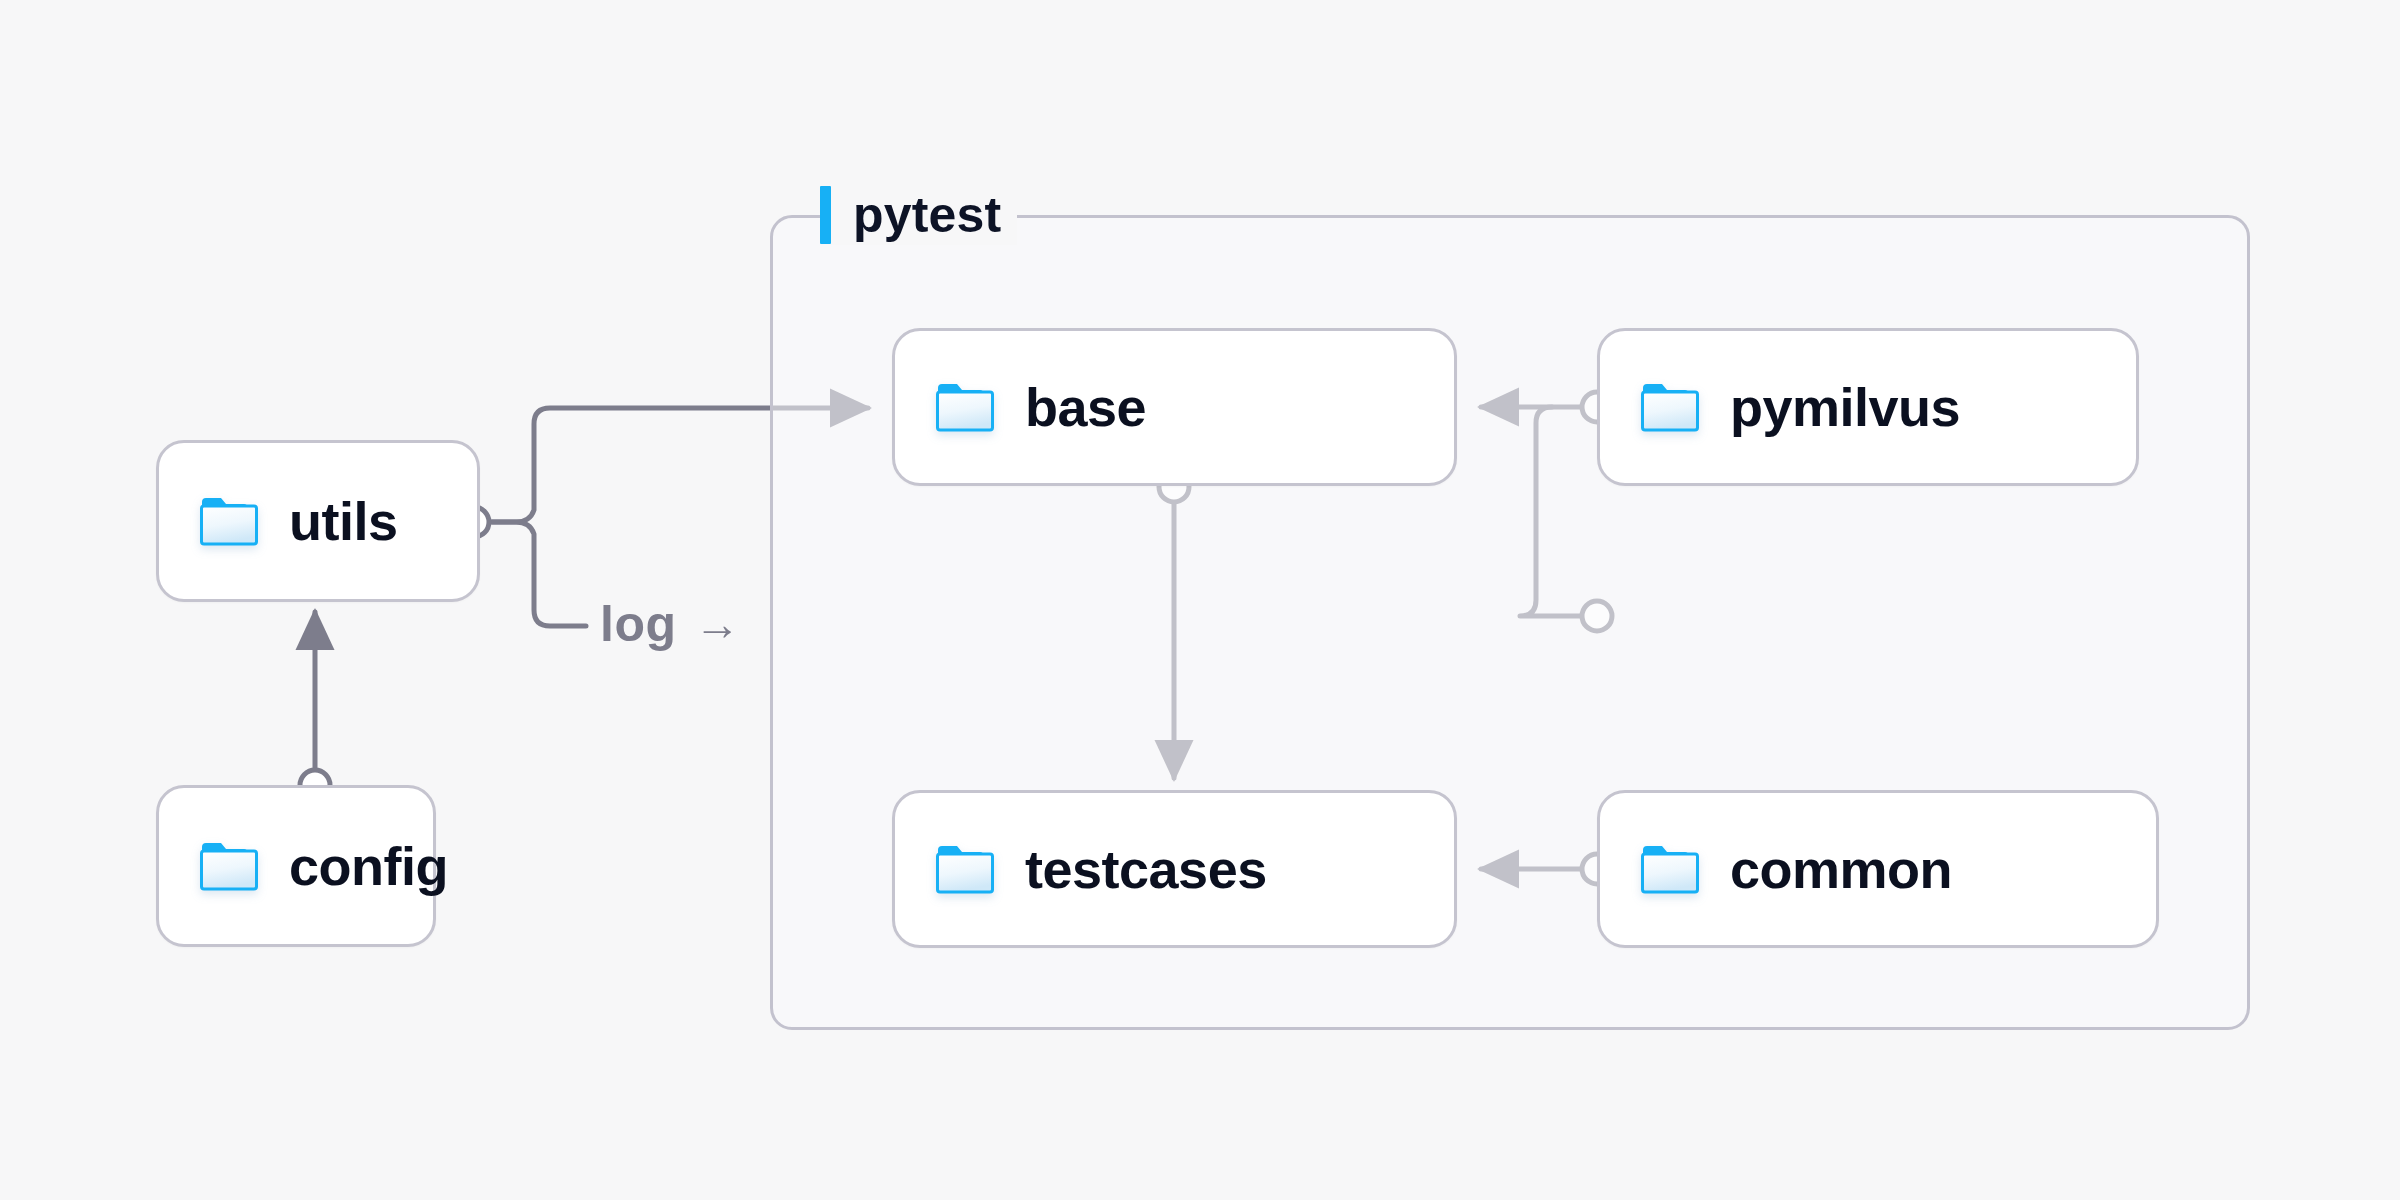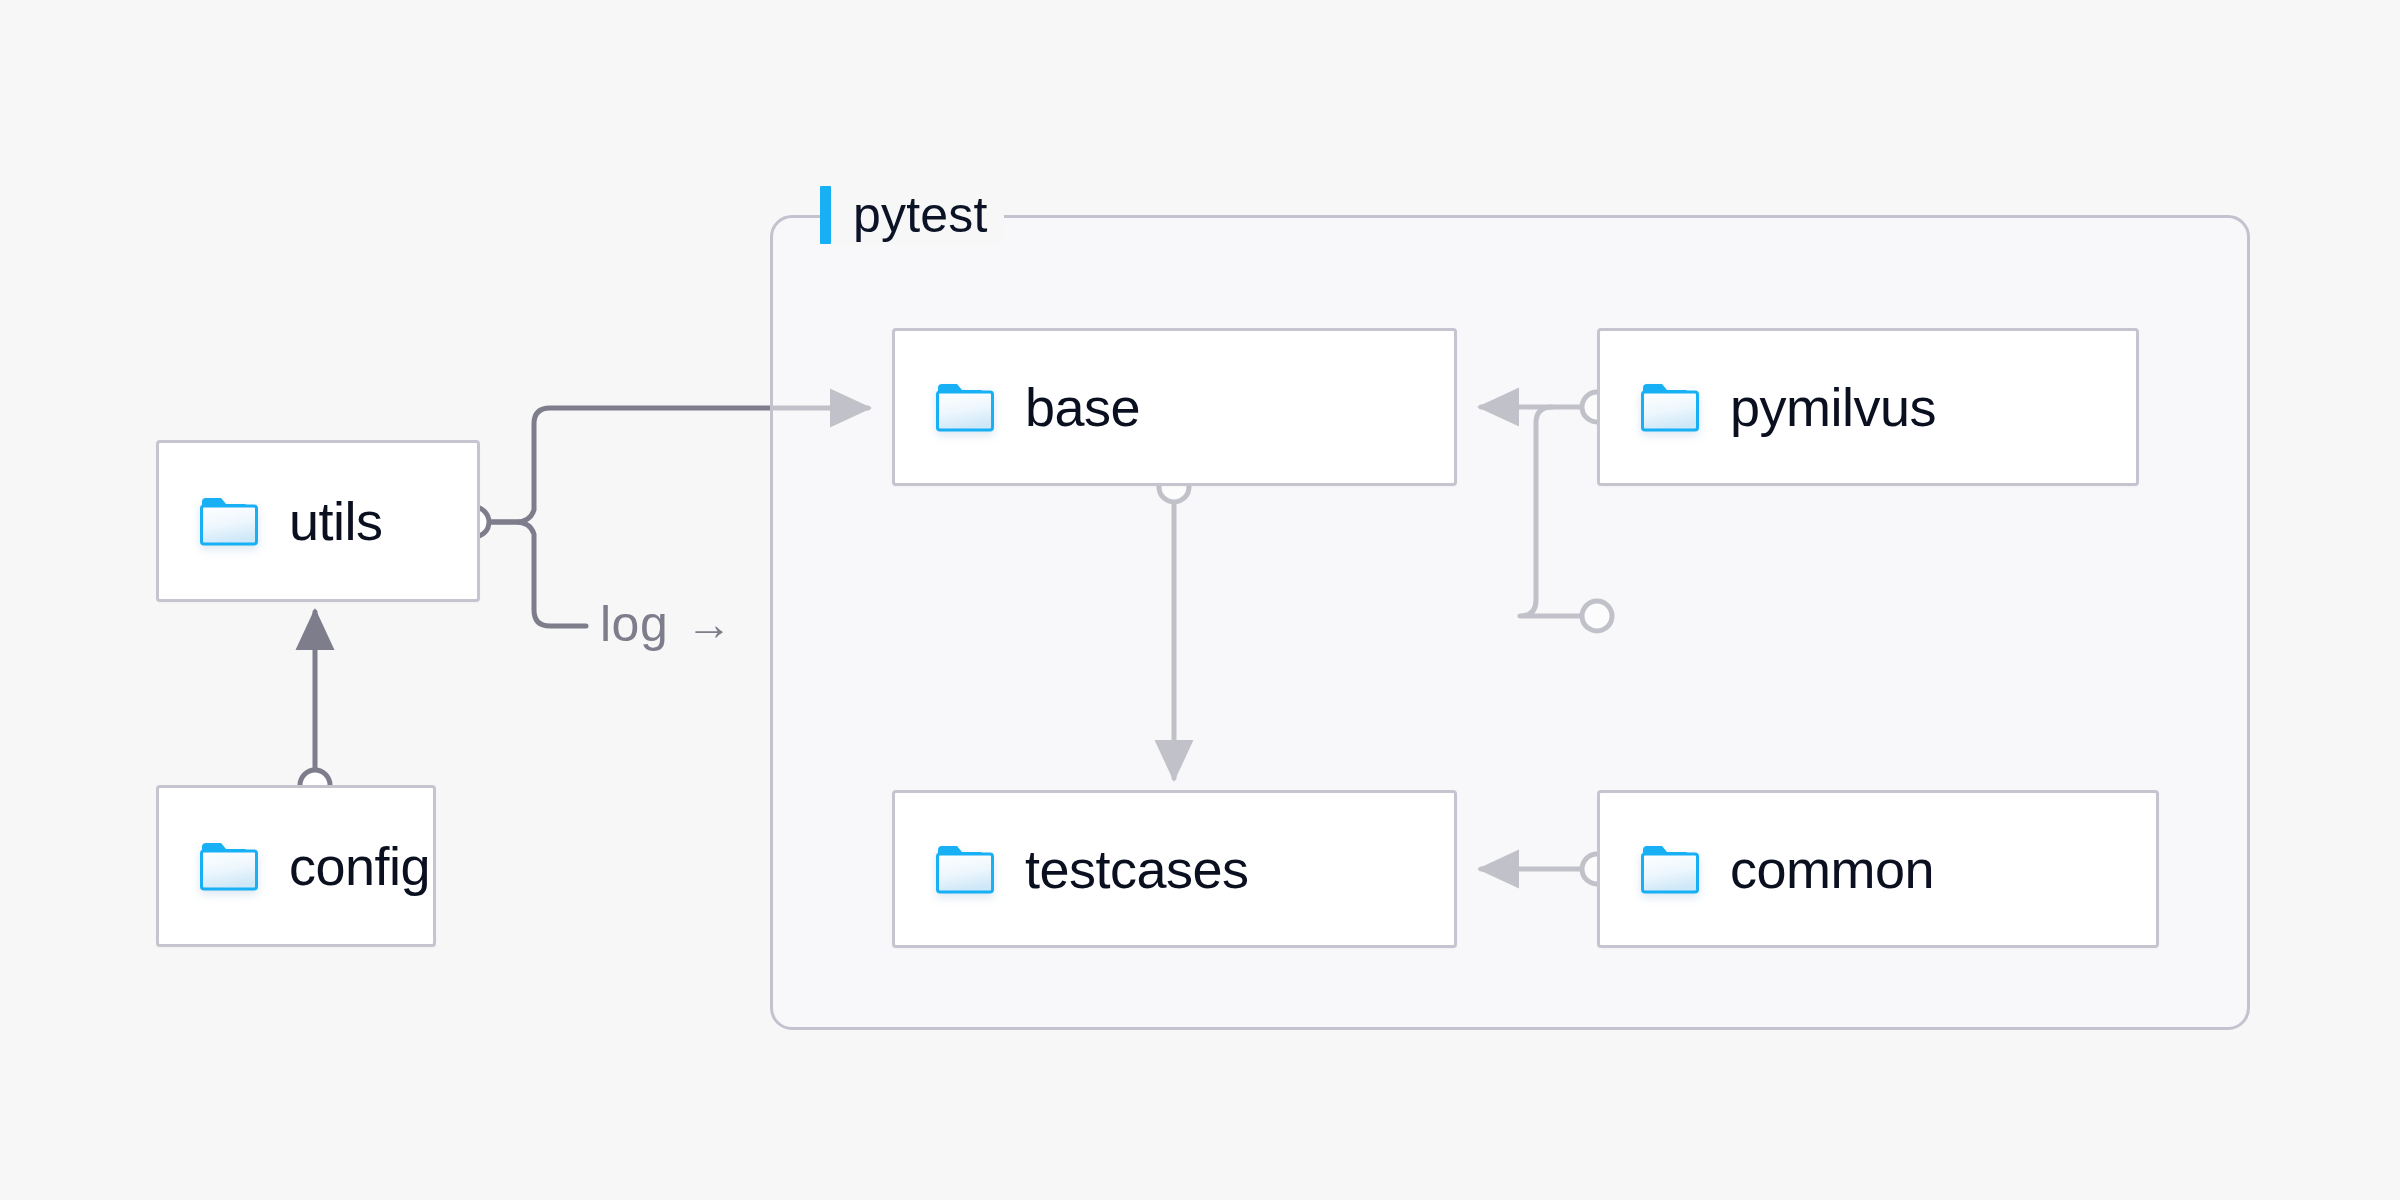--- a/index.html
+++ b/index.html
@@ -7,20 +7,21 @@
     padding: 0;
     background: #f7f7f8;
   }
   #stage {
     position: relative;
     width: 2400px;
     height: 1200px;
     background: #f7f7f8;
     font-family: "Liberation Sans", sans-serif;
     overflow: hidden;
+    font-weight: bold;
   }
   #wires {
     position: absolute;
     left: 0; top: 0;
     width: 2400px;
     height: 1200px;
     pointer-events: none;
   }
 
   
@@ -53,21 +54,21 @@
     letter-spacing: 0.2px;
     white-space: nowrap;
   }
 
   
   .node {
     position: absolute;
     box-sizing: border-box;
     background: #ffffff;
     border: 3px solid #c5c4cf;
-    border-radius: 4px;
+    border-radius: 28px;
     display: flex;
     align-items: center;
     box-shadow: 0 1px 2px rgba(20,20,40,0.03);
   }
   .node-inner {
     display: flex;
     align-items: center;
     gap: 28px;
     padding-left: 40px;
   }

